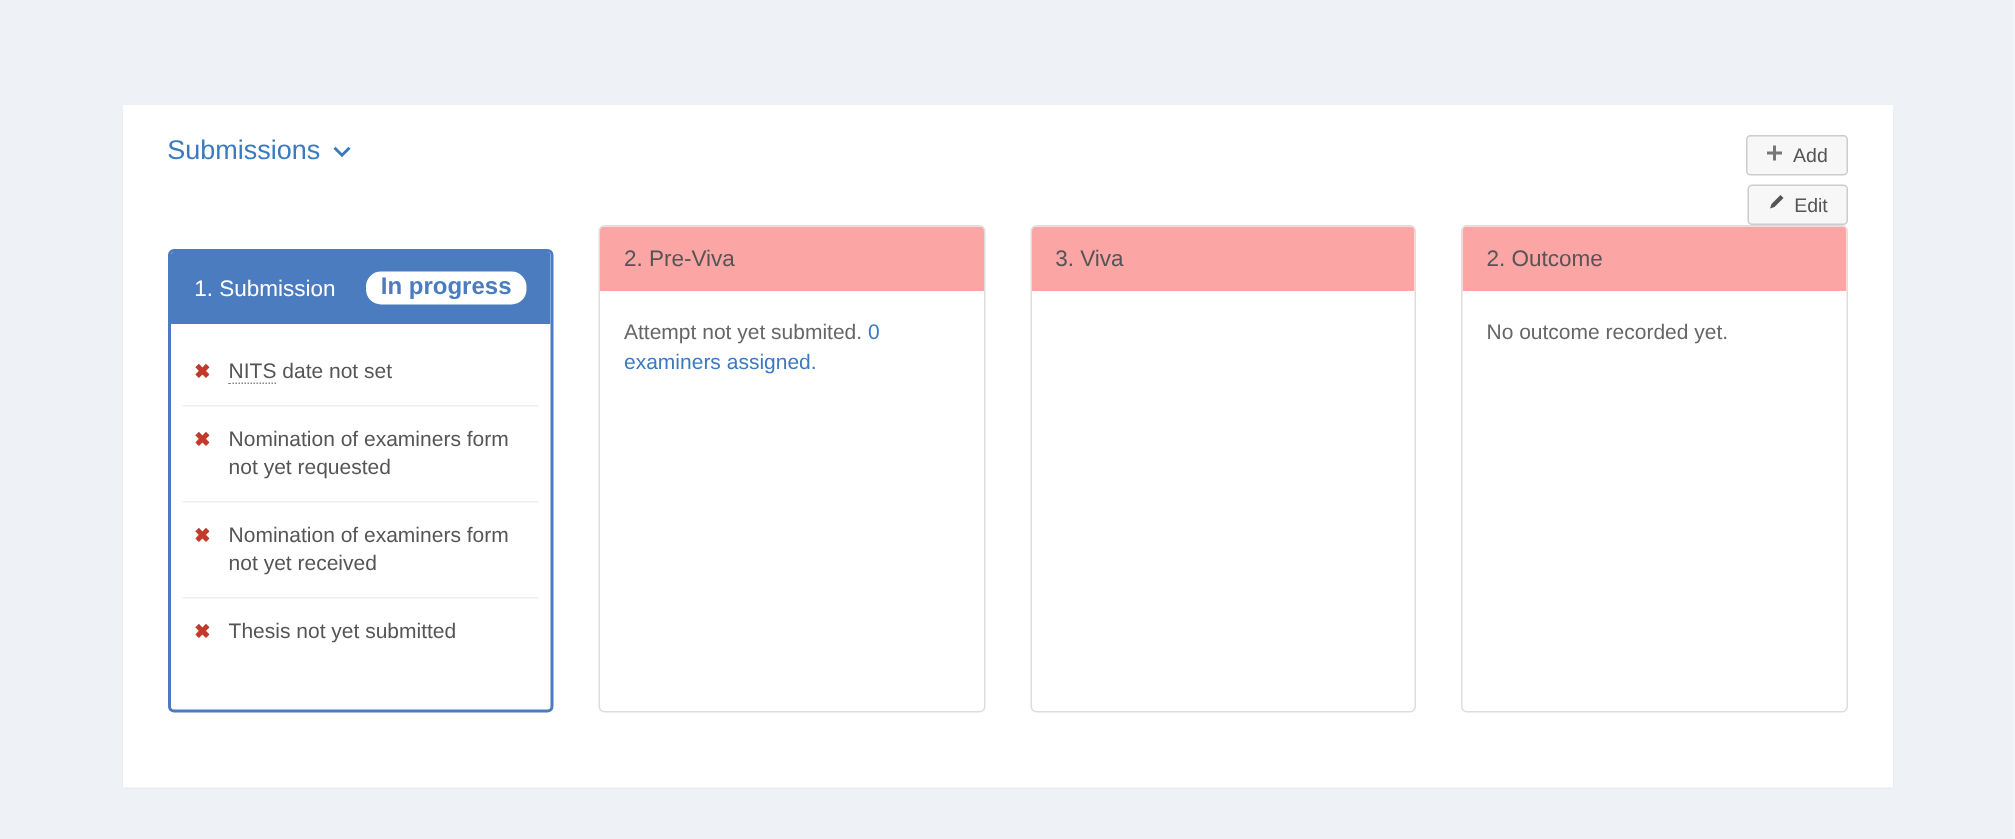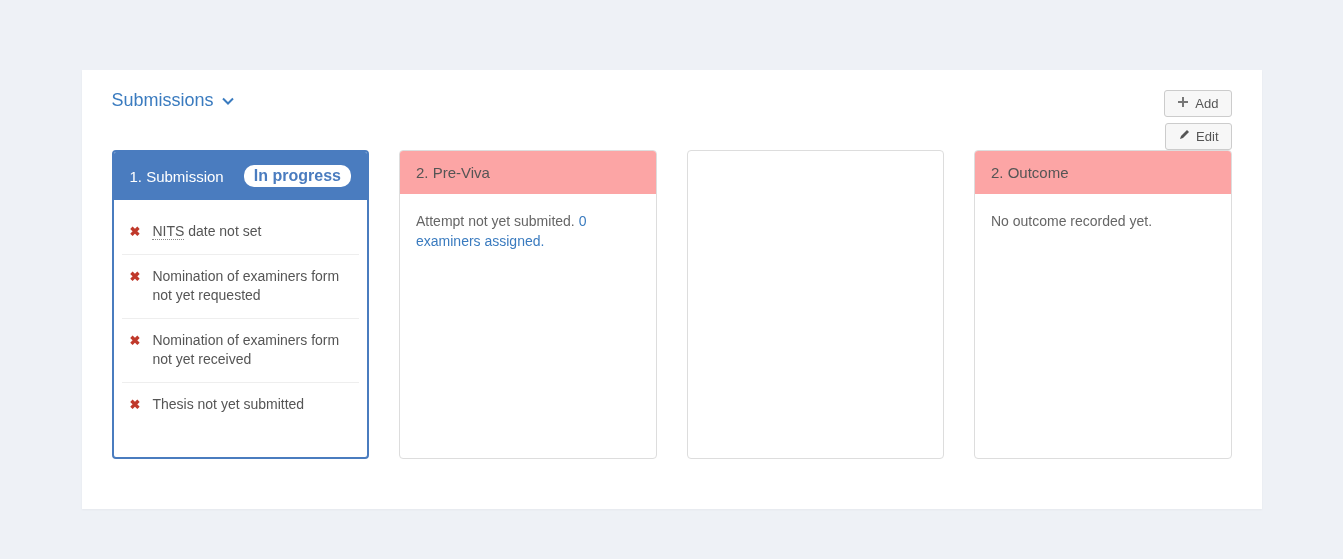--- a/index.html
+++ b/index.html
@@ -68,20 +68,21 @@
     gap: 30px;
   }
   .card {
     border: 1px solid #ddd;
     border-radius: 4px;
     background: #fff;
     overflow: hidden;
   }
   .card.active {
     border: 2px solid #4a7cbf;
+    margin-top: 16px;
   }
   .card-header {
     background: #fca5a5;
     padding: 13px 16px;
     color: #555;
     font-size: 15px;
     display: flex;
     justify-content: space-between;
     align-items: center;
   }
@@ -201,20 +202,23 @@
     <div class="card">
       <div class="card-header">
         <span>2. Pre-Viva</span>
       </div>
       <div class="card-body">
         <span>Attempt not yet submited. </span><span class="link">0 examiners assigned.</span>
       </div>
     </div>
 
     <div class="card">
+      <div class="card-header">
+        <span>3. Viva</span>
+      </div>
     </div>
 
     <div class="card">
       <div class="card-header">
         <span>2. Outcome</span>
       </div>
       <div class="card-body">No outcome recorded yet.</div>
     </div>
 
   </div>

